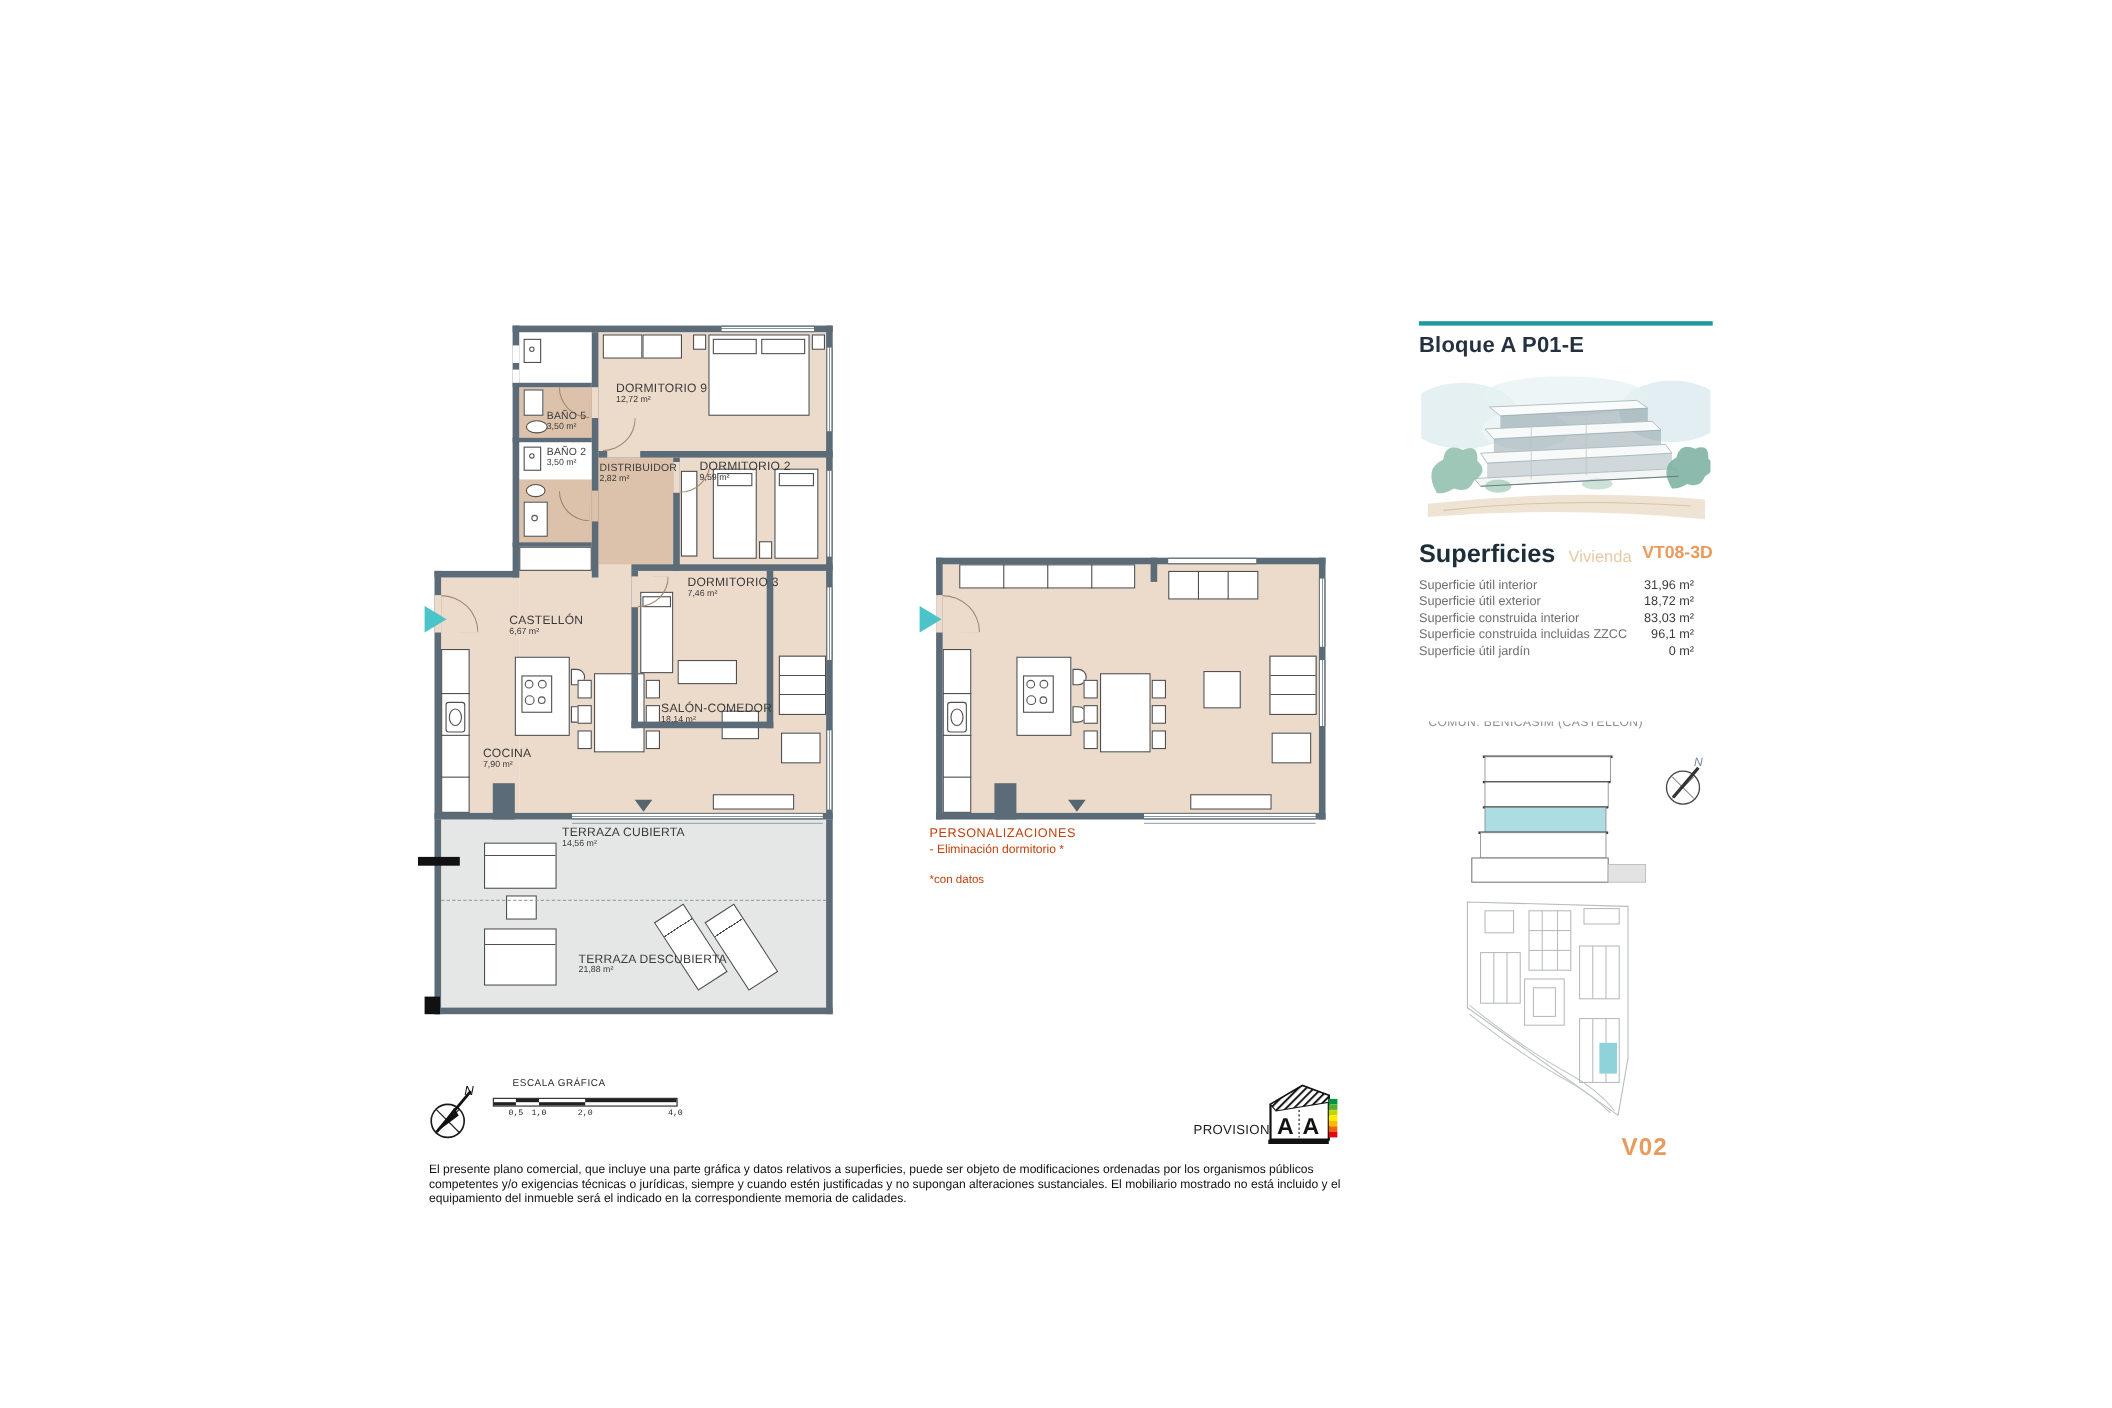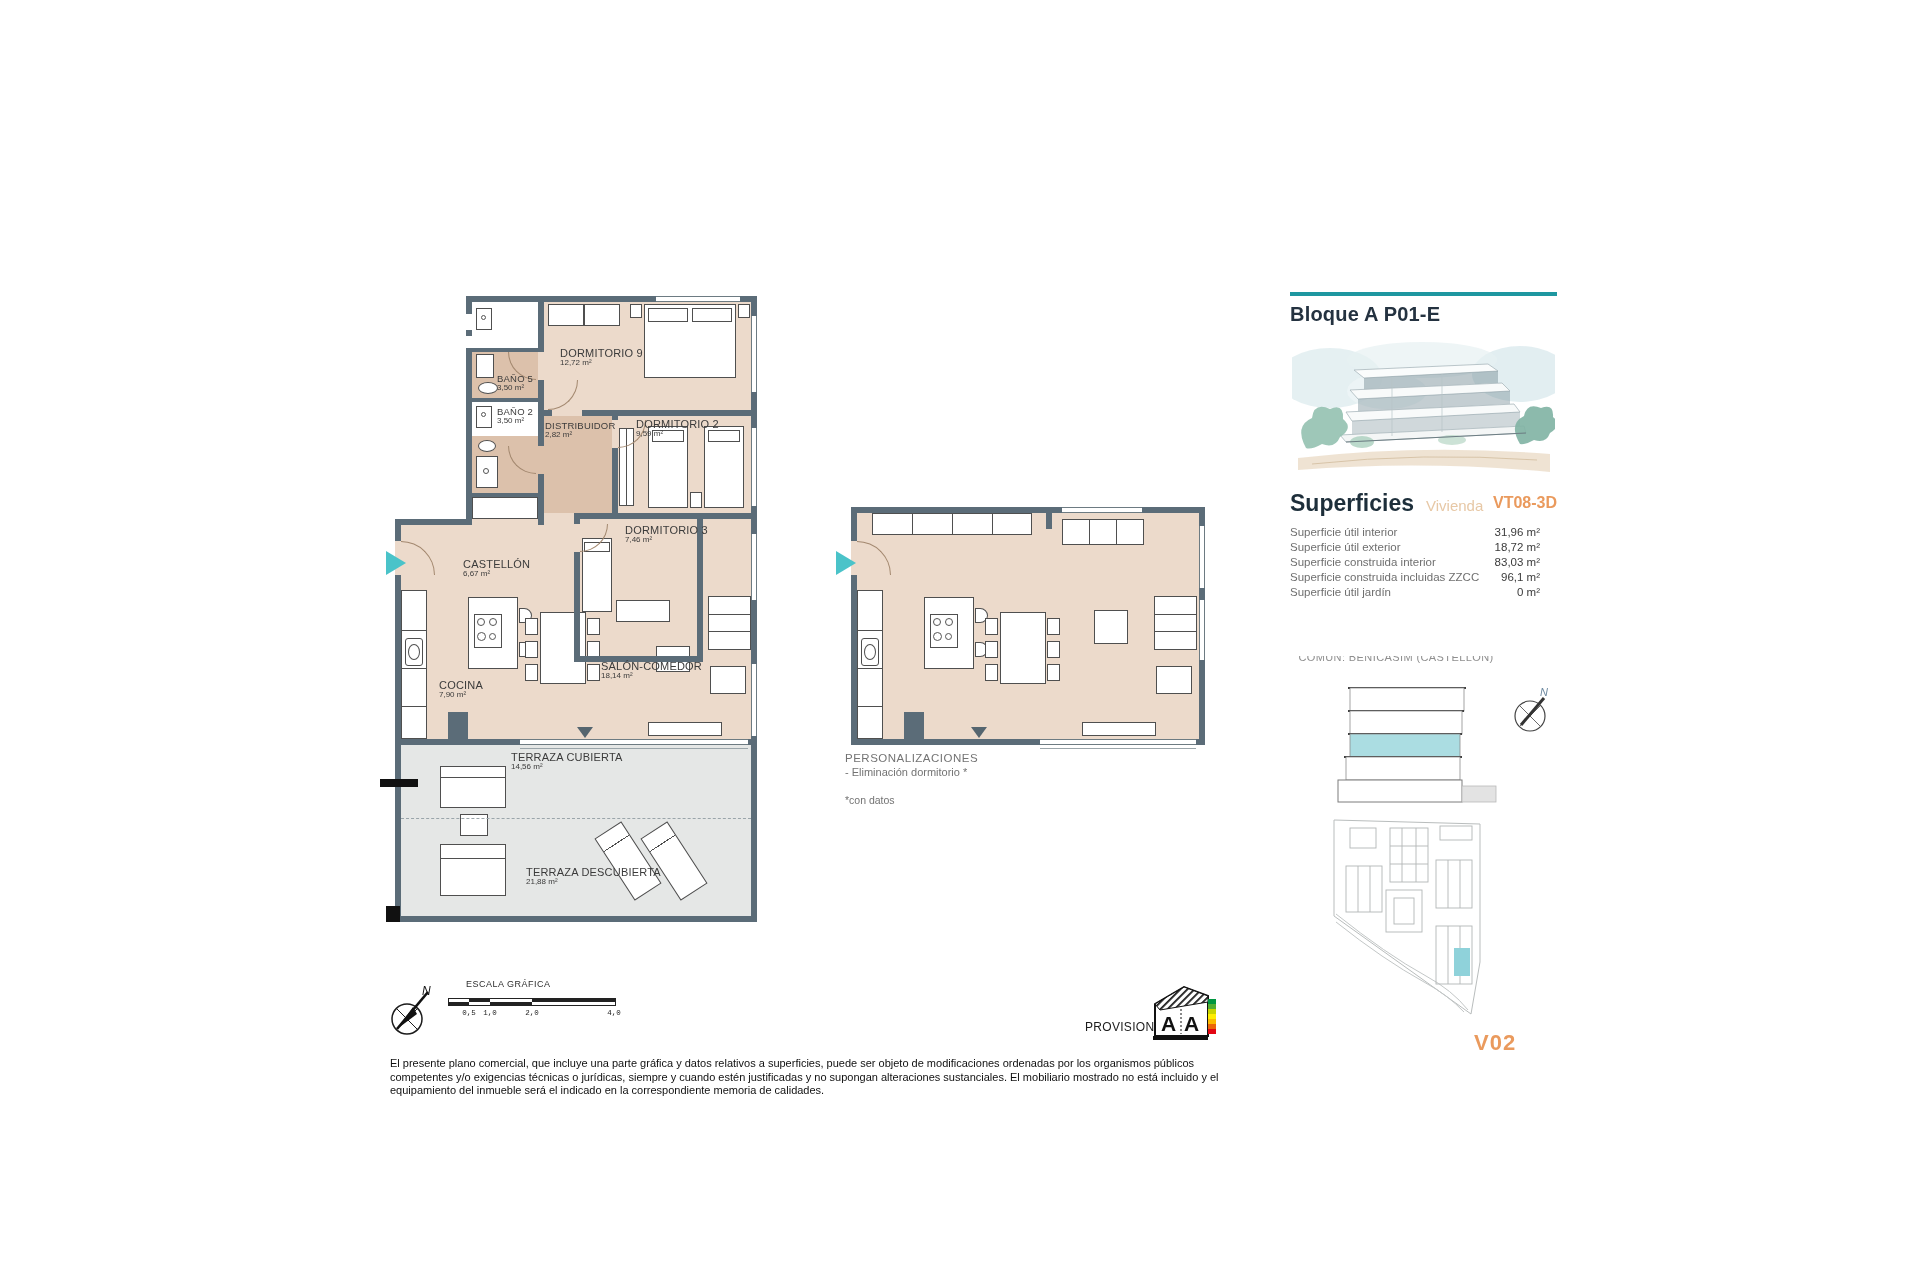--- a/index.html
+++ b/index.html
@@ -36,21 +36,21 @@
   .suph .t1{font-size:23px;font-weight:bold;color:#1d2e3a;}
   .suph .t2{font-size:15px;color:#e7c8a6;margin-left:12px;}
   .suph .t3{position:absolute;right:0;top:4px;font-size:16px;font-weight:bold;color:#ea9a5d;}
   .stable{position:absolute;width:250px;}
   .srow{display:flex;justify-content:space-between;align-items:center;height:15px;}
   .srow .sl{font-size:11.5px;color:#6f6f6f;}
   .srow .sv{font-size:11.5px;color:#3b3b3b;}
   .loc{position:absolute;overflow:hidden;height:13px;text-align:center;}
   .loc span{display:block;margin-top:-5px;font-size:11px;color:#8f8f8f;letter-spacing:.4px;white-space:nowrap;}
   .v02{position:absolute;font-size:22px;font-weight:bold;color:#ea9a5d;letter-spacing:1px;}
-  .pers{position:absolute;color:#737373;}
+  .pers{position:absolute;color:#c2410c;}
   .pers .pt{font-size:11.5px;letter-spacing:.5px;}
   .pers .pi{font-size:11px;margin-top:2px;}
   .pers .pf{font-size:10.5px;margin-top:16px;}
   .esc{position:absolute;font-size:9px;color:#2e2e2e;letter-spacing:.5px;}
   .prov{position:absolute;font-size:12px;color:#1c1c1c;letter-spacing:.3px;}
   .disc{position:absolute;width:833px;font-size:11px;line-height:13.5px;color:#101010;}
   .sbar{position:absolute;width:172px;height:24px;font-family:Liberation Mono, monospace;}
   .sbar .seg{position:absolute;background:#222;}
   .sbar .tick{position:absolute;top:11px;font-size:7.5px;color:#222;transform:translateX(-50%);}
   svg{position:absolute;}
@@ -199,21 +199,21 @@
     <div class="tri-right" style="left:386px;top:551px"></div>
 
     <div class="lbl" style="left:560px;top:347px"><span>DORMITORIO 9</span><small>12,72 m²</small></div>
     <div class="lbl" style="left:636px;top:418px"><span>DORMITORIO 2</span><small>9,59 m²</small></div>
     <div class="lbl" style="left:625px;top:524px"><span>DORMITORIO 3</span><small>7,46 m²</small></div>
     <div class="lbl sm" style="left:497px;top:374px"><span>BAÑO 5</span><small>3,50 m²</small></div>
     <div class="lbl sm" style="left:497px;top:407px"><span>BAÑO 2</span><small>3,50 m²</small></div>
     <div class="lbl sm" style="left:545px;top:421px"><span>DISTRIBUIDOR</span><small>2,82 m²</small></div>
     <div class="lbl" style="left:463px;top:558px"><span>CASTELLÓN</span><small>6,67 m²</small></div>
     <div class="lbl" style="left:439px;top:679px"><span>COCINA</span><small>7,90 m²</small></div>
-    <div class="lbl" style="left:601px;top:660px"><span>SALÓN-COMEDOR</span><small>18,14 m²</small></div>
+    <div class="lbl" style="left:601px;top:638px"><span>SALÓN-COMEDOR</span><small>18,14 m²</small></div>
     <div class="lbl" style="left:511px;top:751px"><span>TERRAZA CUBIERTA</span><small>14,56 m²</small></div>
     <div class="lbl" style="left:526px;top:866px"><span>TERRAZA DESCUBIERTA</span><small>21,88 m²</small></div>
   </div>
 
   <div>
     <div class="f" style="left:857px;top:513px;width:342px;height:226px;background:#ecdacb"></div>
 
     <div>
       <div class="fu" style="left:872px;top:513px;width:160px;height:22px"></div>
       <div class="ln" style="left:912px;top:513px;width:1px;height:22px"></div>

